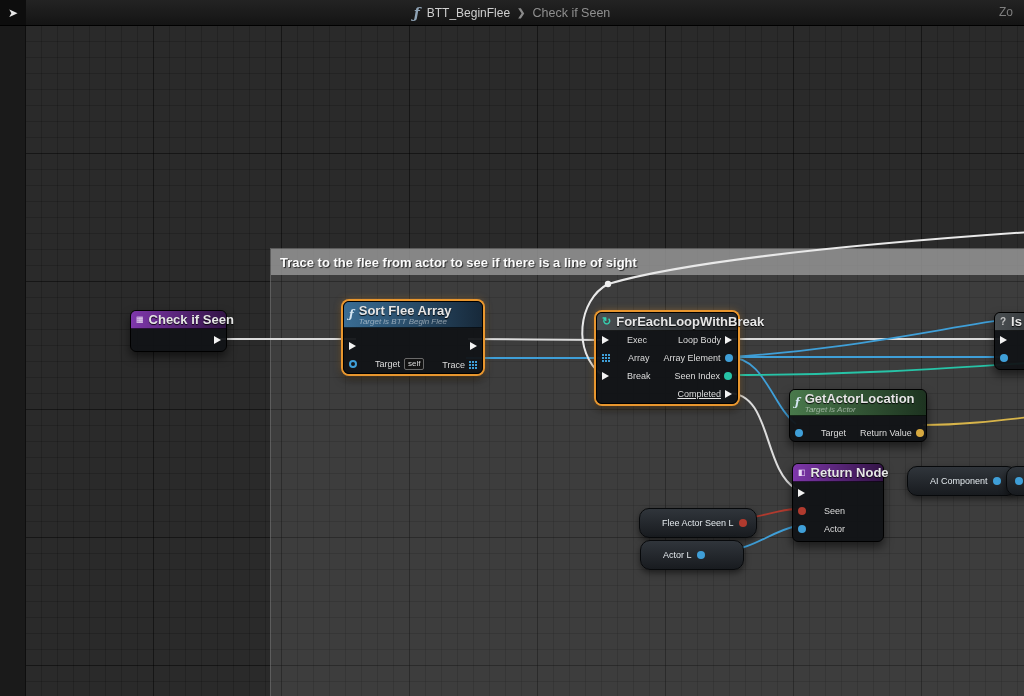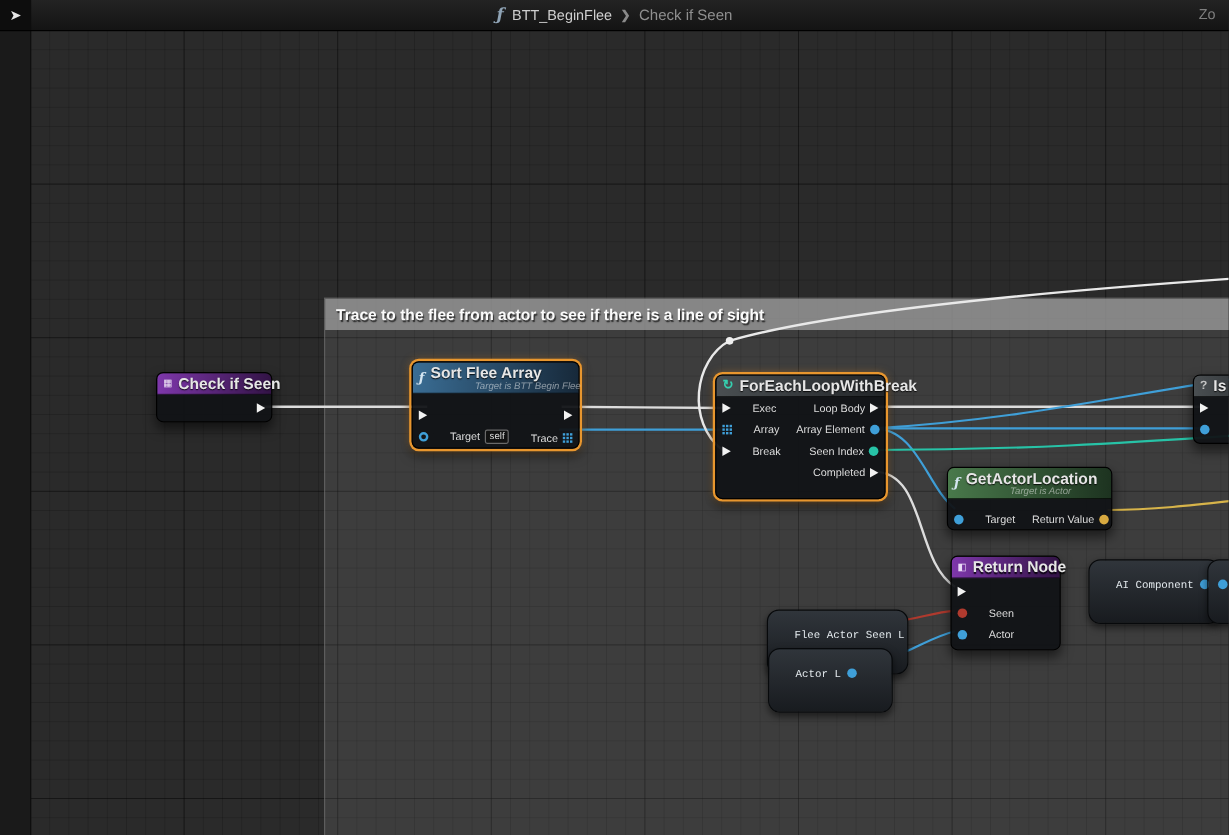--- a/index.html
+++ b/index.html
@@ -42,21 +42,21 @@
   .node{position:absolute;z-index:3;background:rgba(17,19,22,.95);border:1px solid #000;
     border-radius:6px;box-shadow:0 5px 10px rgba(0,0,0,.55);color:#e6e6e6;}
   .node.selected{box-shadow:0 0 0 2px #e8962e,0 0 8px rgba(232,150,46,.55),0 5px 10px rgba(0,0,0,.6);}
   .hdr{display:flex;align-items:center;gap:5px;padding:1px 7px 1px 5px;
     border-radius:5px 5px 0 0;border-bottom:1px solid rgba(0,0,0,.65);}
   .hdr-purple{background:linear-gradient(90deg,#7e37ab,#321345);}
   .hdr-blue{background:linear-gradient(90deg,#3a6d94,#17293a);}
   .hdr-green{background:linear-gradient(90deg,#49794b,#1d3320);}
   .hdr-gray{background:linear-gradient(90deg,#4a4f52,#232629);}
   .hdr-title{font-size:13px;font-weight:bold;white-space:nowrap;text-shadow:0 1px 1px rgba(0,0,0,.9);}
-  .hdr-sub{font-size:8px;font-style:italic;color:rgba(255,255,255,.48);margin-top:-1px;white-space:nowrap;margin-left:37px;}
+  .hdr-sub{font-size:8px;font-style:italic;color:rgba(255,255,255,.48);margin-top:-1px;white-space:nowrap;}
   .hdr-icon{font-size:10px;line-height:1;}
   .fn-glyph{font-family:"DejaVu Serif",serif;font-style:italic;font-weight:bold;color:#d5e6f2;font-size:11px;}
   .loop-glyph{color:#35d0b0;font-weight:bold;font-size:11px;}
   .q-glyph{color:#c2c2c2;font-weight:bold;}
   .win-glyph{color:#efe6f6;font-size:8px;}
   .ret-glyph{color:#e9d9f6;font-size:8px;}
   .row{display:flex;justify-content:space-between;align-items:center;height:18px;padding:0 5px;}
   .row20{height:20px;align-items:flex-end;}
   .pin-l,.pin-r{display:flex;align-items:center;gap:4px;}
   .plabel{font-size:9px;color:#dcdcdc;white-space:nowrap;margin-left:14px;}
@@ -68,21 +68,21 @@
   .grid-pin{position:relative;width:8px;height:8px;display:inline-block;cursor:crosshair;}
   .grid-pin::before{content:"";position:absolute;left:0;top:0;width:2px;height:2px;background:#3f9fd8;
     box-shadow:3px 0 0 #3f9fd8,6px 0 0 #3f9fd8,0 3px 0 #3f9fd8,3px 3px 0 #3f9fd8,6px 3px 0 #3f9fd8,
     0 6px 0 #3f9fd8,3px 6px 0 #3f9fd8,6px 6px 0 #3f9fd8;}
   .selfbox{font-size:8px;color:#ddd;background:#121212;border:1px solid #6a6a6a;border-radius:2px;
     padding:0 3px;line-height:10px;cursor:text;}
 
   
   .pill{position:absolute;z-index:3;height:20px;border-radius:10px;
     background:linear-gradient(#30353b,#181b1f);border:1px solid #07090b;
-    box-shadow:0 3px 6px rgba(0,0,0,.5);display:flex;gap:5px;padding:16px 8px;font-family:Liberation Mono, monospace;}
+    box-shadow:0 3px 6px rgba(0,0,0,.5);display:flex;align-items:center;gap:5px;padding:4px 8px;}
   .pill .plabel{color:#e2e8ec;}
 </style>
 </head>
 <body>
 
 <div id="canvas">
 
   <div class="gridbg"></div>
   <div class="leftstrip"></div>
 
@@ -192,21 +192,21 @@
     <div class="row">
       <div class="pin-l">
         <span class="pin-exec"></span>
         <span class="plabel">Break</span>
       </div>
       <div class="pin-r">
         <span class="plabel">Seen Index</span>
         <span class="pin-circle teal-f"></span>
       </div>
     </div>
-    <div class="row" style="padding-bottom:12px;">
+    <div class="row" style="padding-bottom:0;text-decoration:underline;">
       <div class="pin-l"></div>
       <div class="pin-r">
         <span class="plabel">Completed</span>
         <span class="pin-exec"></span>
       </div>
     </div>
   </div>
 
   <div class="node" style="left:789px;top:389px;width:136px;">
     <div class="hdr hdr-green">

